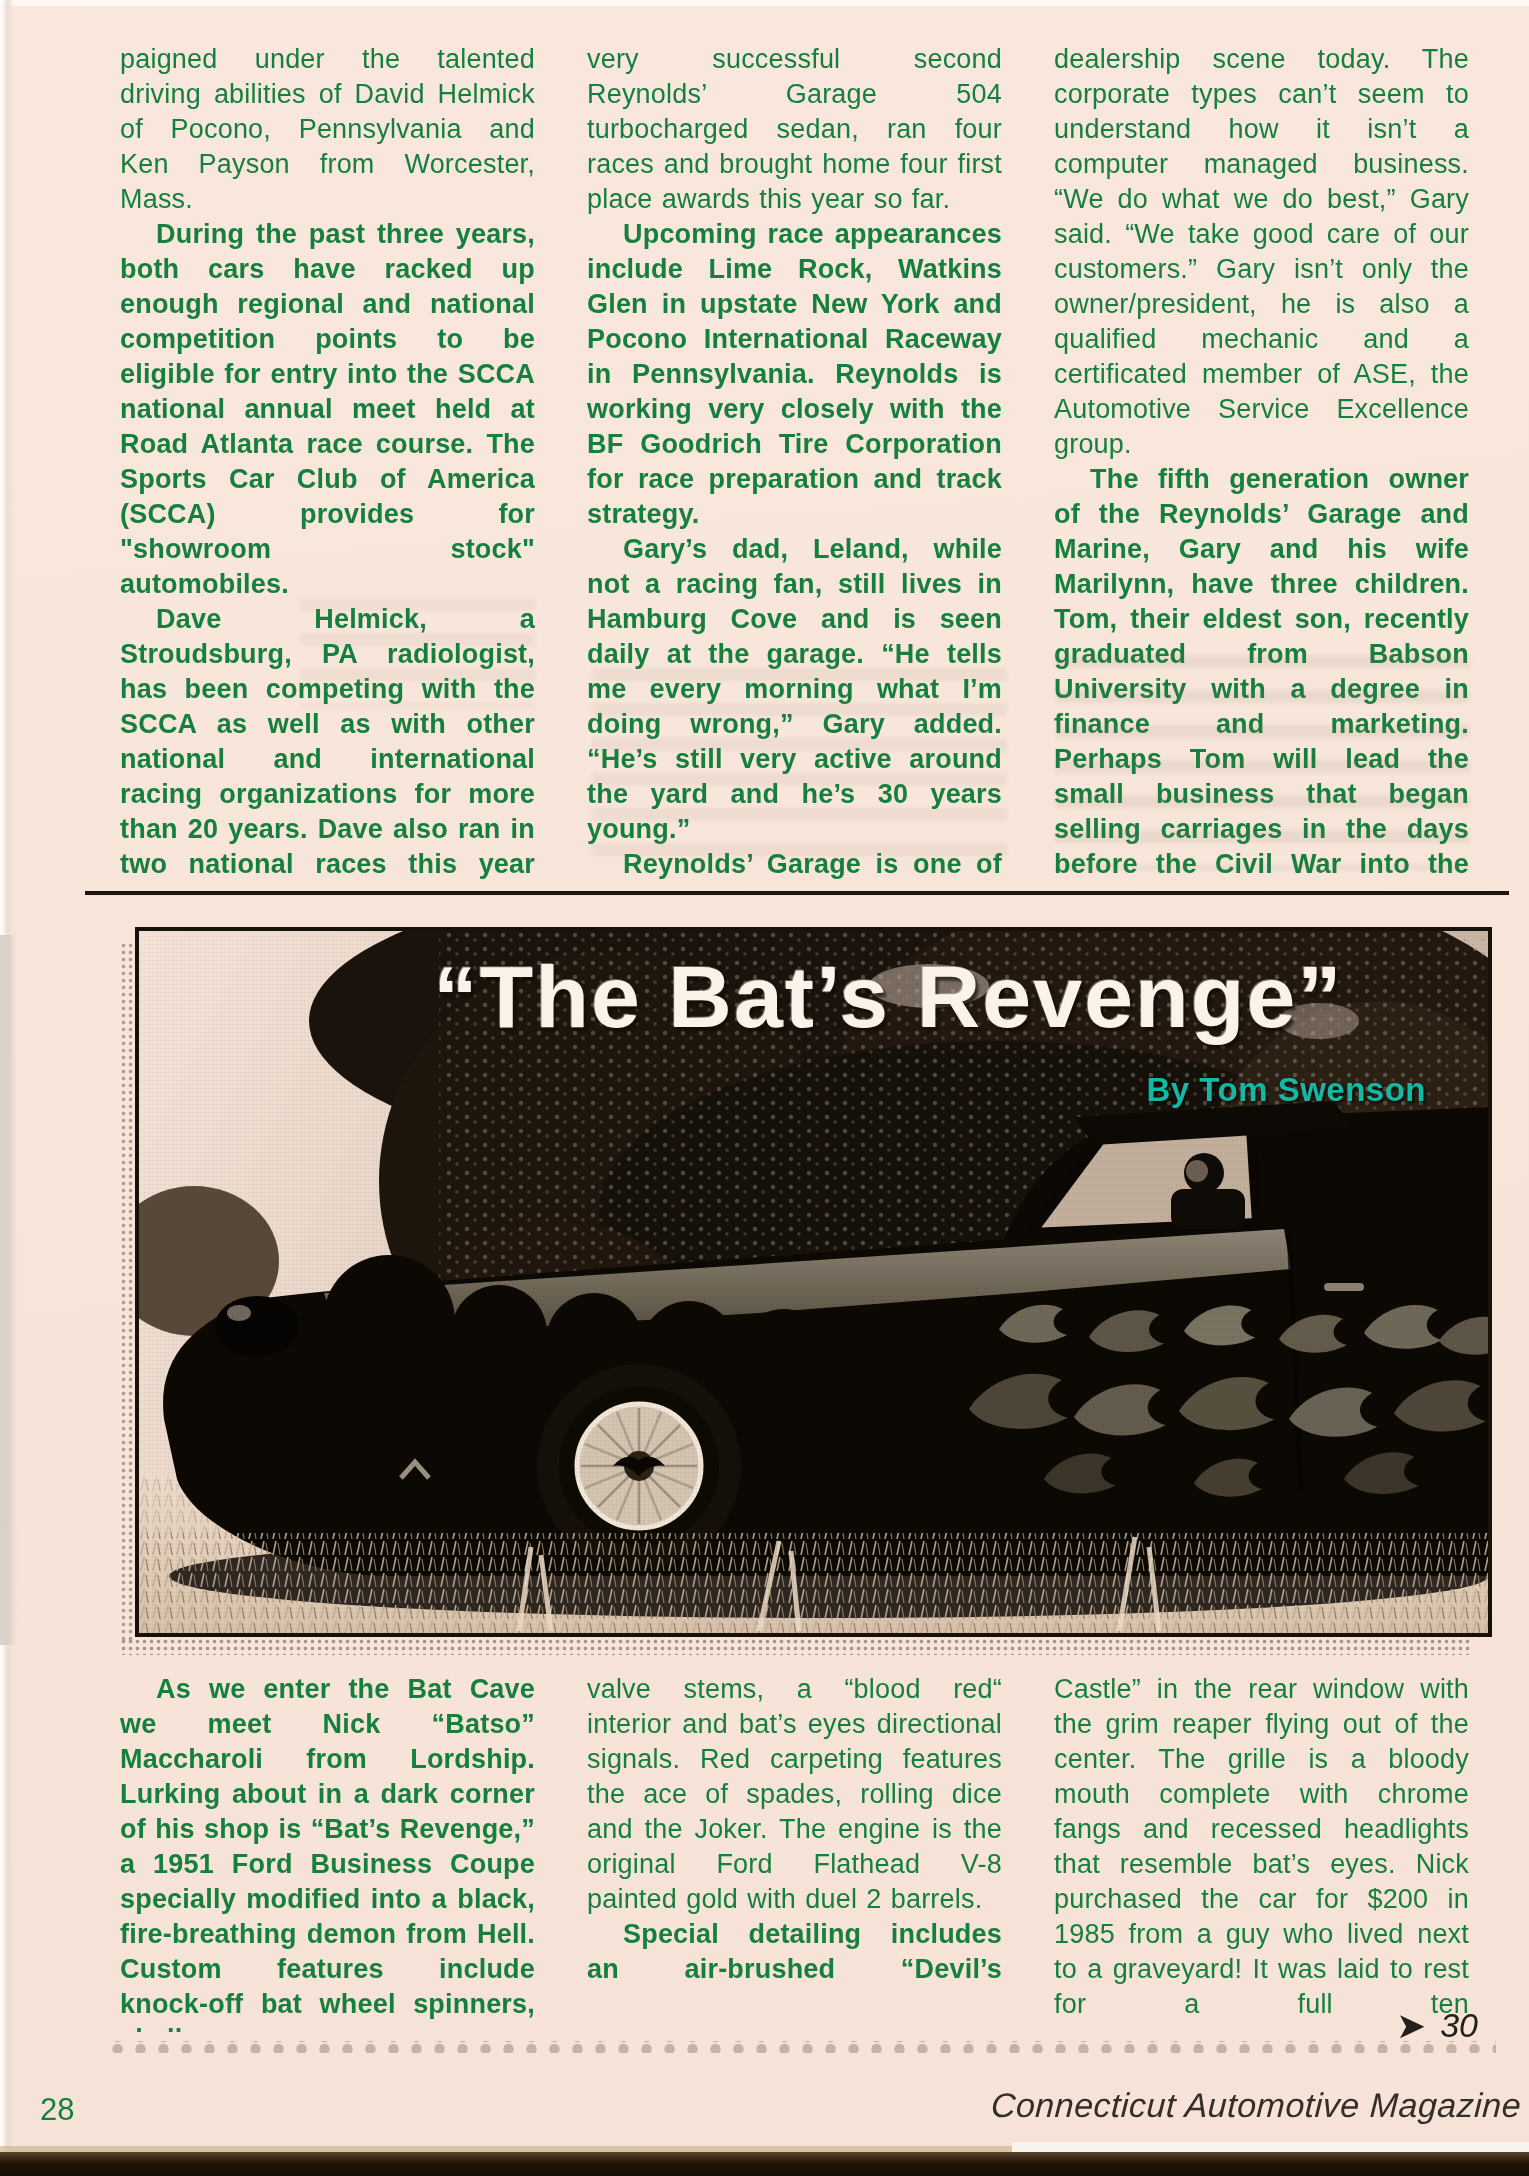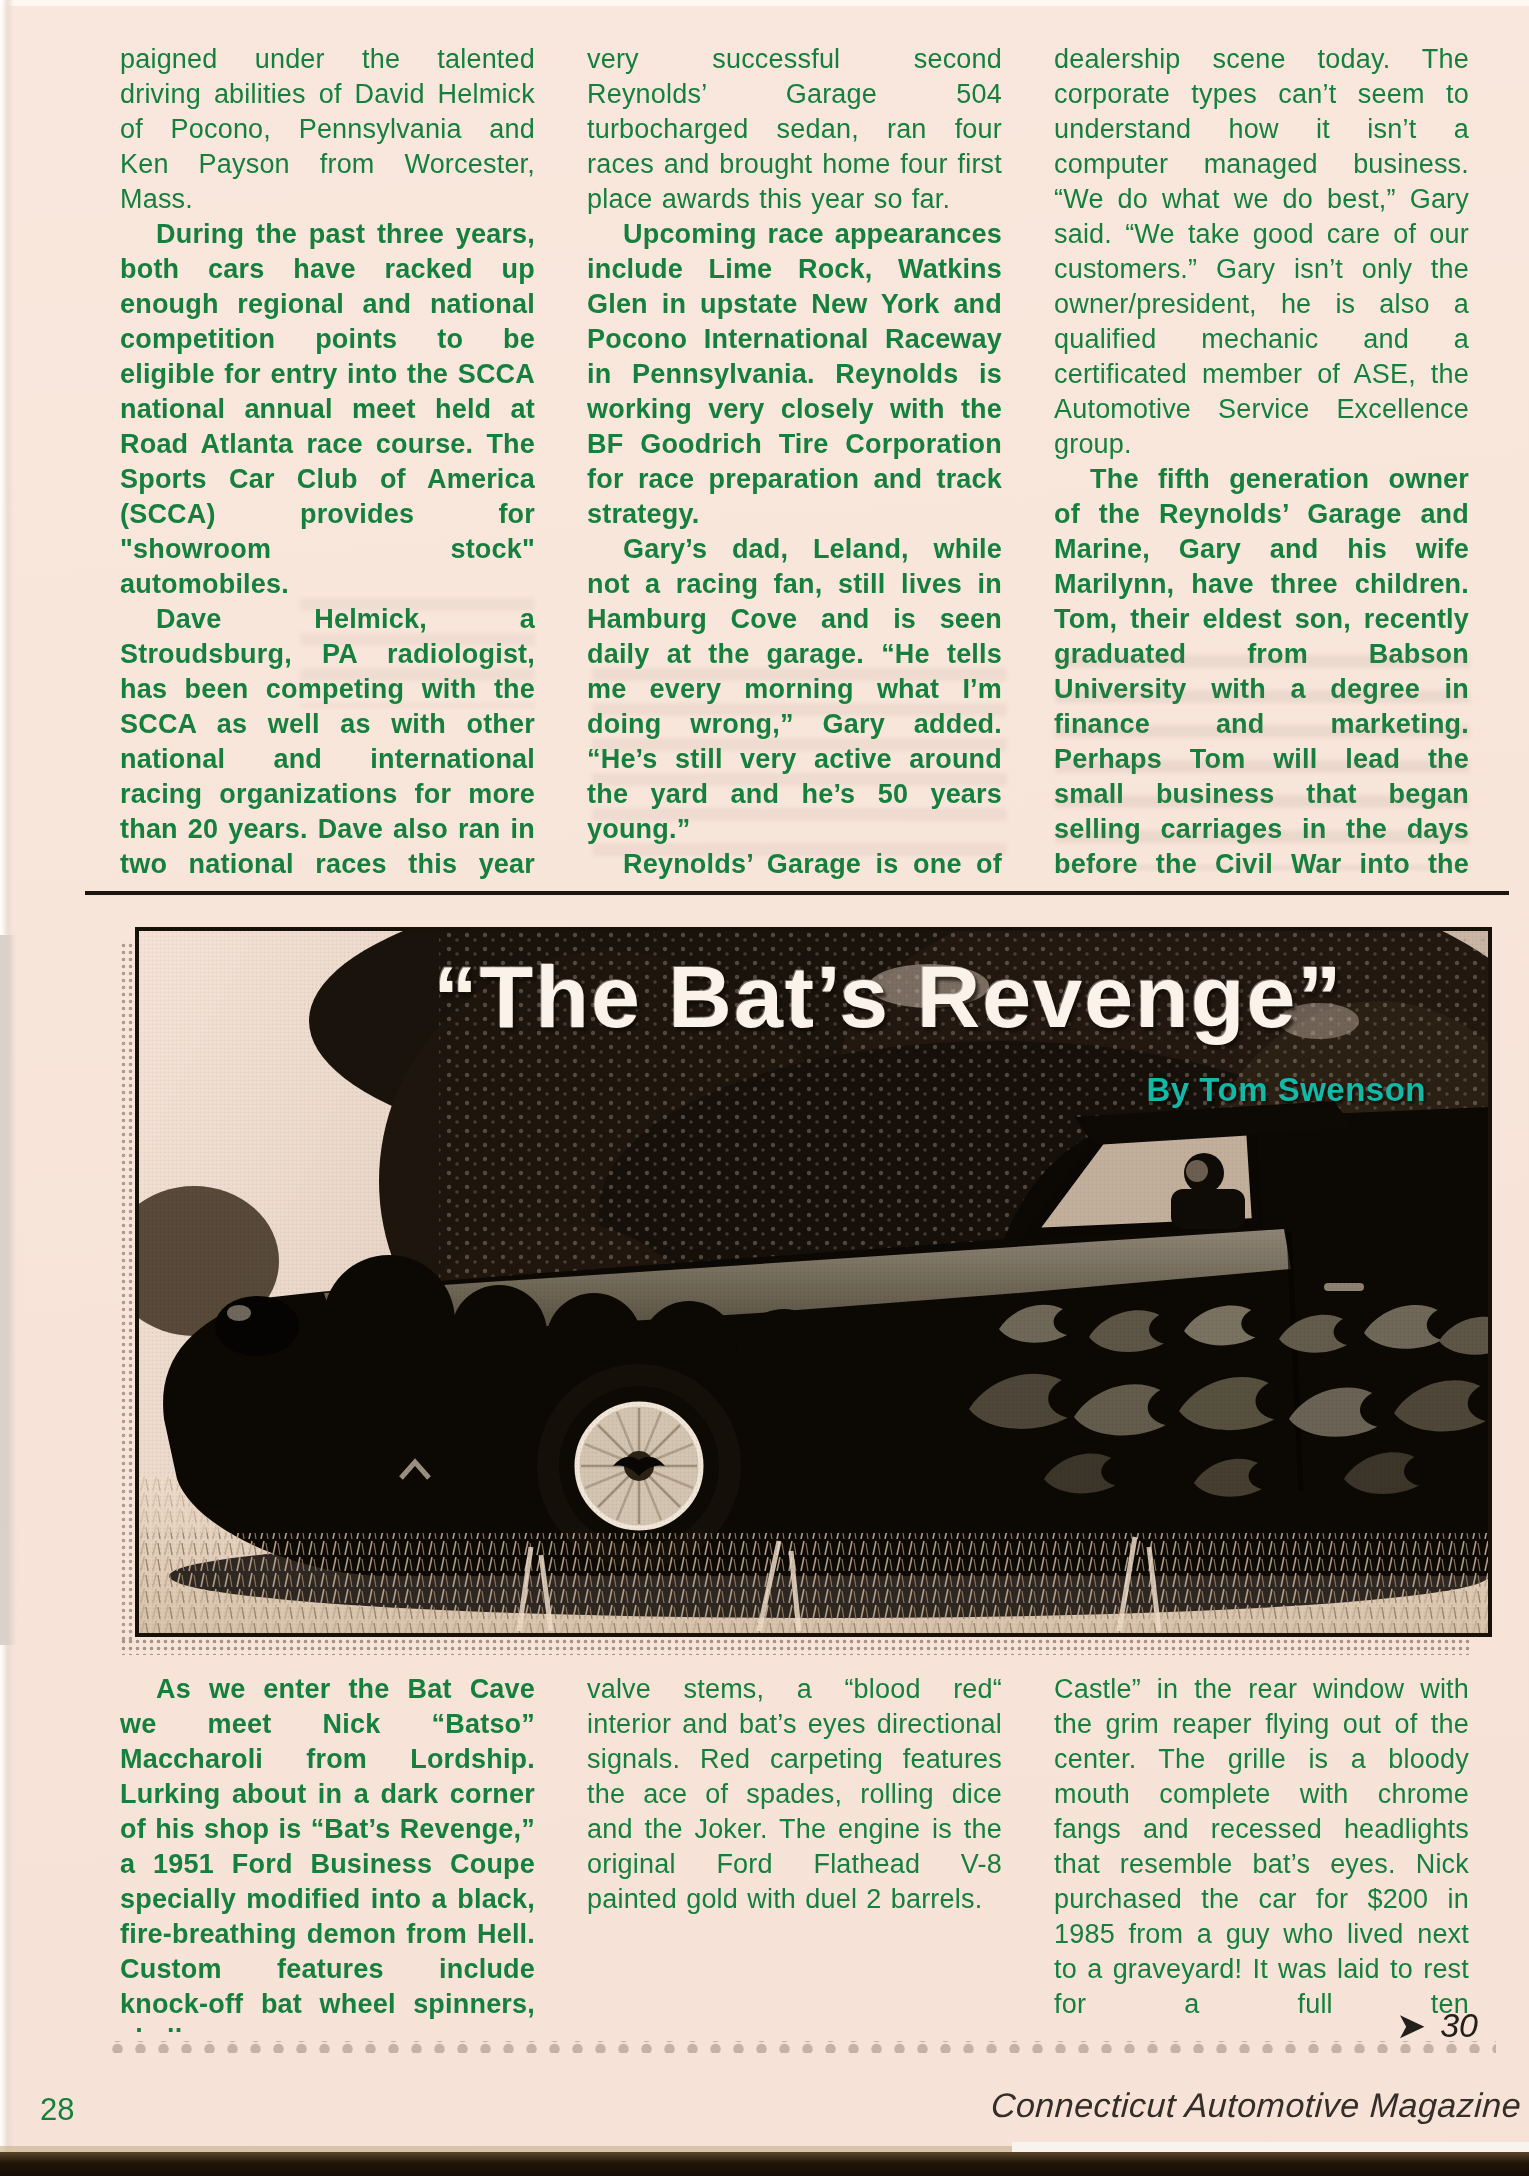--- a/index.html
+++ b/index.html
@@ -81,21 +81,21 @@
   <div class="col">
 
   <p>paigned under the talented driving abilities of David Helmick of Pocono, Pennsylvania and Ken Payson from Worcester, Mass.</p>
       <p class="indent">During the past three years, both cars have racked up enough regional and national competition points to be eligible for entry into the SCCA national annual meet held at Road Atlanta race course. The Sports Car Club of America (SCCA) provides for "showroom stock" automobiles.</p>
       <p class="indent cont">Dave Helmick, a Stroudsburg, PA radiologist, has been competing with the SCCA as well as with other national and international racing organizations for more than 20 years. Dave also ran in two national races this year and brought home third and second place prizes. Ken Payson, in campaigning the</p>
     </div>
   <div class="col">
 
   <p>very successful second Reynolds’ Garage 504 turbocharged sedan, ran four races and brought home four first place awards this year so far.</p>
       <p class="indent">Upcoming race appearances include Lime Rock, Watkins Glen in upstate New York and Pocono International Raceway in Pennsylvania. Reynolds is working very closely with the BF Goodrich Tire Corporation for race preparation and track strategy.</p>
-      <p class="indent">Gary’s dad, Leland, while not a racing fan, still lives in Hamburg Cove and is seen daily at the garage. “He tells me every morning what I’m doing wrong,” Gary added. “He’s still very active around the yard and he’s 50 years young.”</p>
+      <p class="indent">Gary’s dad, Leland, while not a racing fan, still lives in Hamburg Cove and is seen daily at the garage. “He tells me every morning what I’m doing wrong,” Gary added. “He’s still very active around the yard and he’s 30 years young.”</p>
       <p class="indent cont">Reynolds’ Garage is one of the rarities on the automotive</p>
     </div>
   <div class="col">
 
   <p>dealership scene today. The corporate types can’t seem to understand how it isn’t a computer managed business. “We do what we do best,” Gary said. “We take good care of our customers.” Gary isn’t only the owner/president, he is also a qualified mechanic and a certificated member of ASE, the Automotive Service Excellence group.</p>
       <p class="indent">The fifth generation owner of the Reynolds’ Garage and Marine, Gary and his wife Marilynn, have three children. Tom, their eldest son, recently graduated from Babson University with a degree in finance and marketing. Perhaps Tom will lead the small business that began selling carriages in the days before the Civil War into the twenty-first century! ✠</p>
     </div>
 </div>
 
 <div class="ghost g1"></div>
@@ -233,20 +233,21 @@
 </div>
 
 <div class="cols cols-bottom">
   <div class="col">
 
   <p class="indent cont">As we enter the Bat Cave we meet Nick “Batso” Maccharoli from Lordship. Lurking about in a dark corner of his shop is “Bat’s Revenge,” a 1951 Ford Business Coupe specially modified into a black, fire-breathing demon from Hell. Custom features include knock-off bat wheel spinners, skull</p>
     </div>
   <div class="col">
 
   <p>valve stems, a “blood red“ interior and bat’s eyes directional signals. Red carpeting features the ace of spades, rolling dice and the Joker. The engine is the original Ford Flathead V-8 painted gold with duel 2 barrels.</p>
+      <p class="indent cont">Special detailing includes an air-brushed “Devil’s</p>
     </div>
   <div class="col">
 
   <p class="cont">Castle” in the rear window with the grim reaper flying out of the center. The grille is a bloody mouth complete with chrome fangs and recessed headlights that resemble bat’s eyes. Nick purchased the car for $200 in 1985 from a guy who lived next to a graveyard! It was laid to rest for a full ten</p>
     </div>
 </div>
 
 <div class="continue">
   <span class="arrow">➤</span>
   <span class="pg">30</span>

